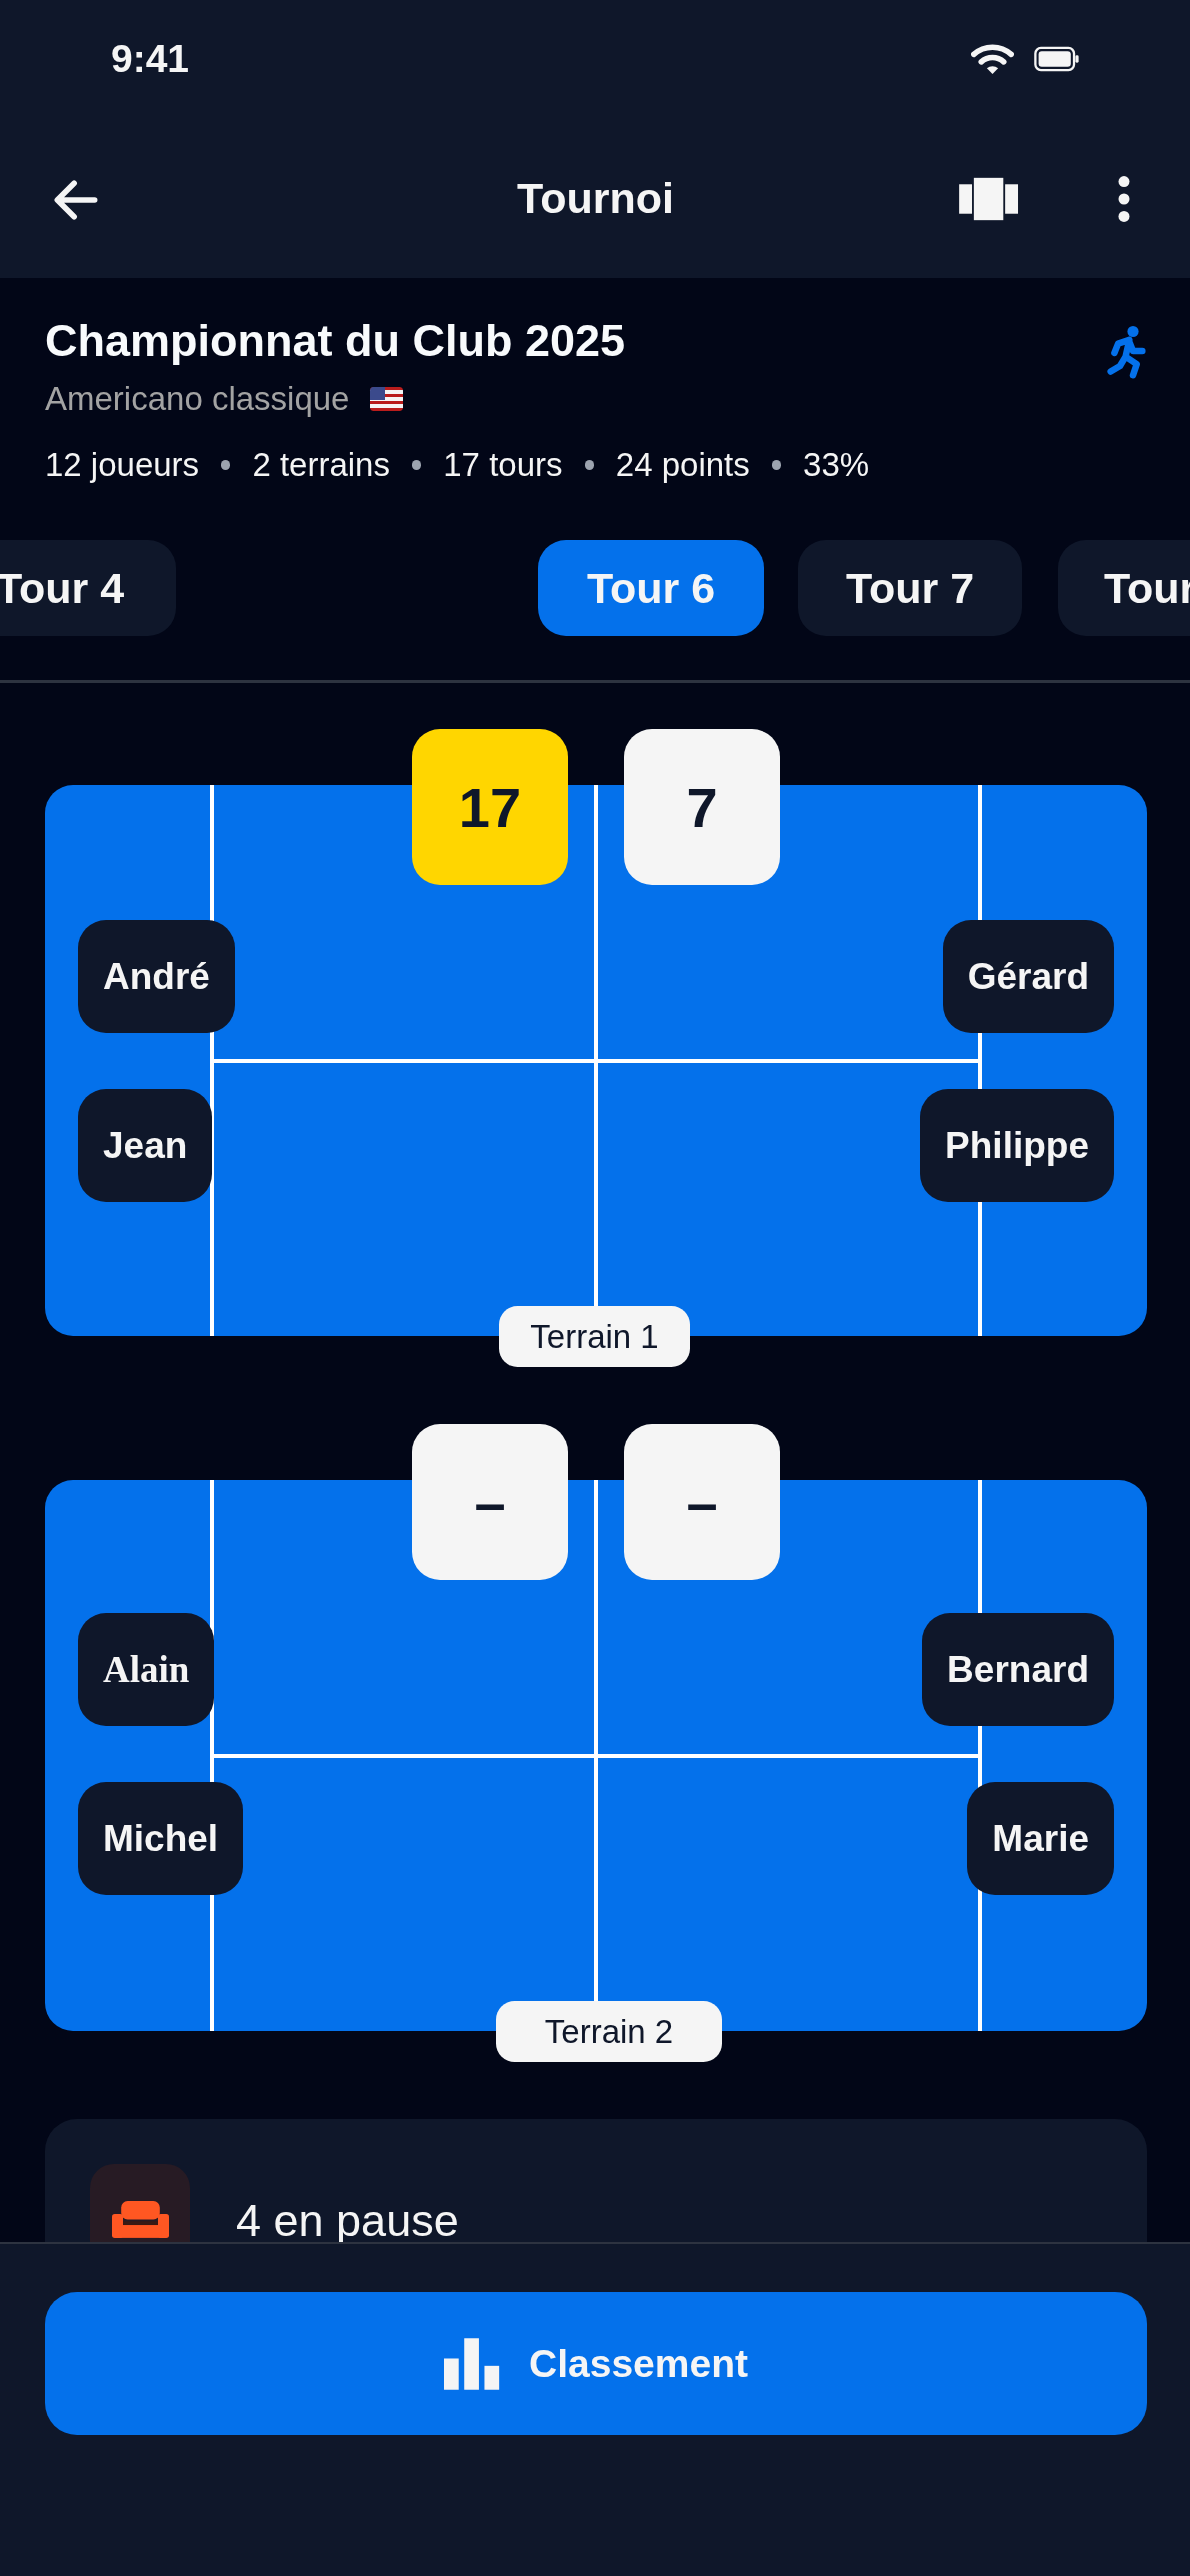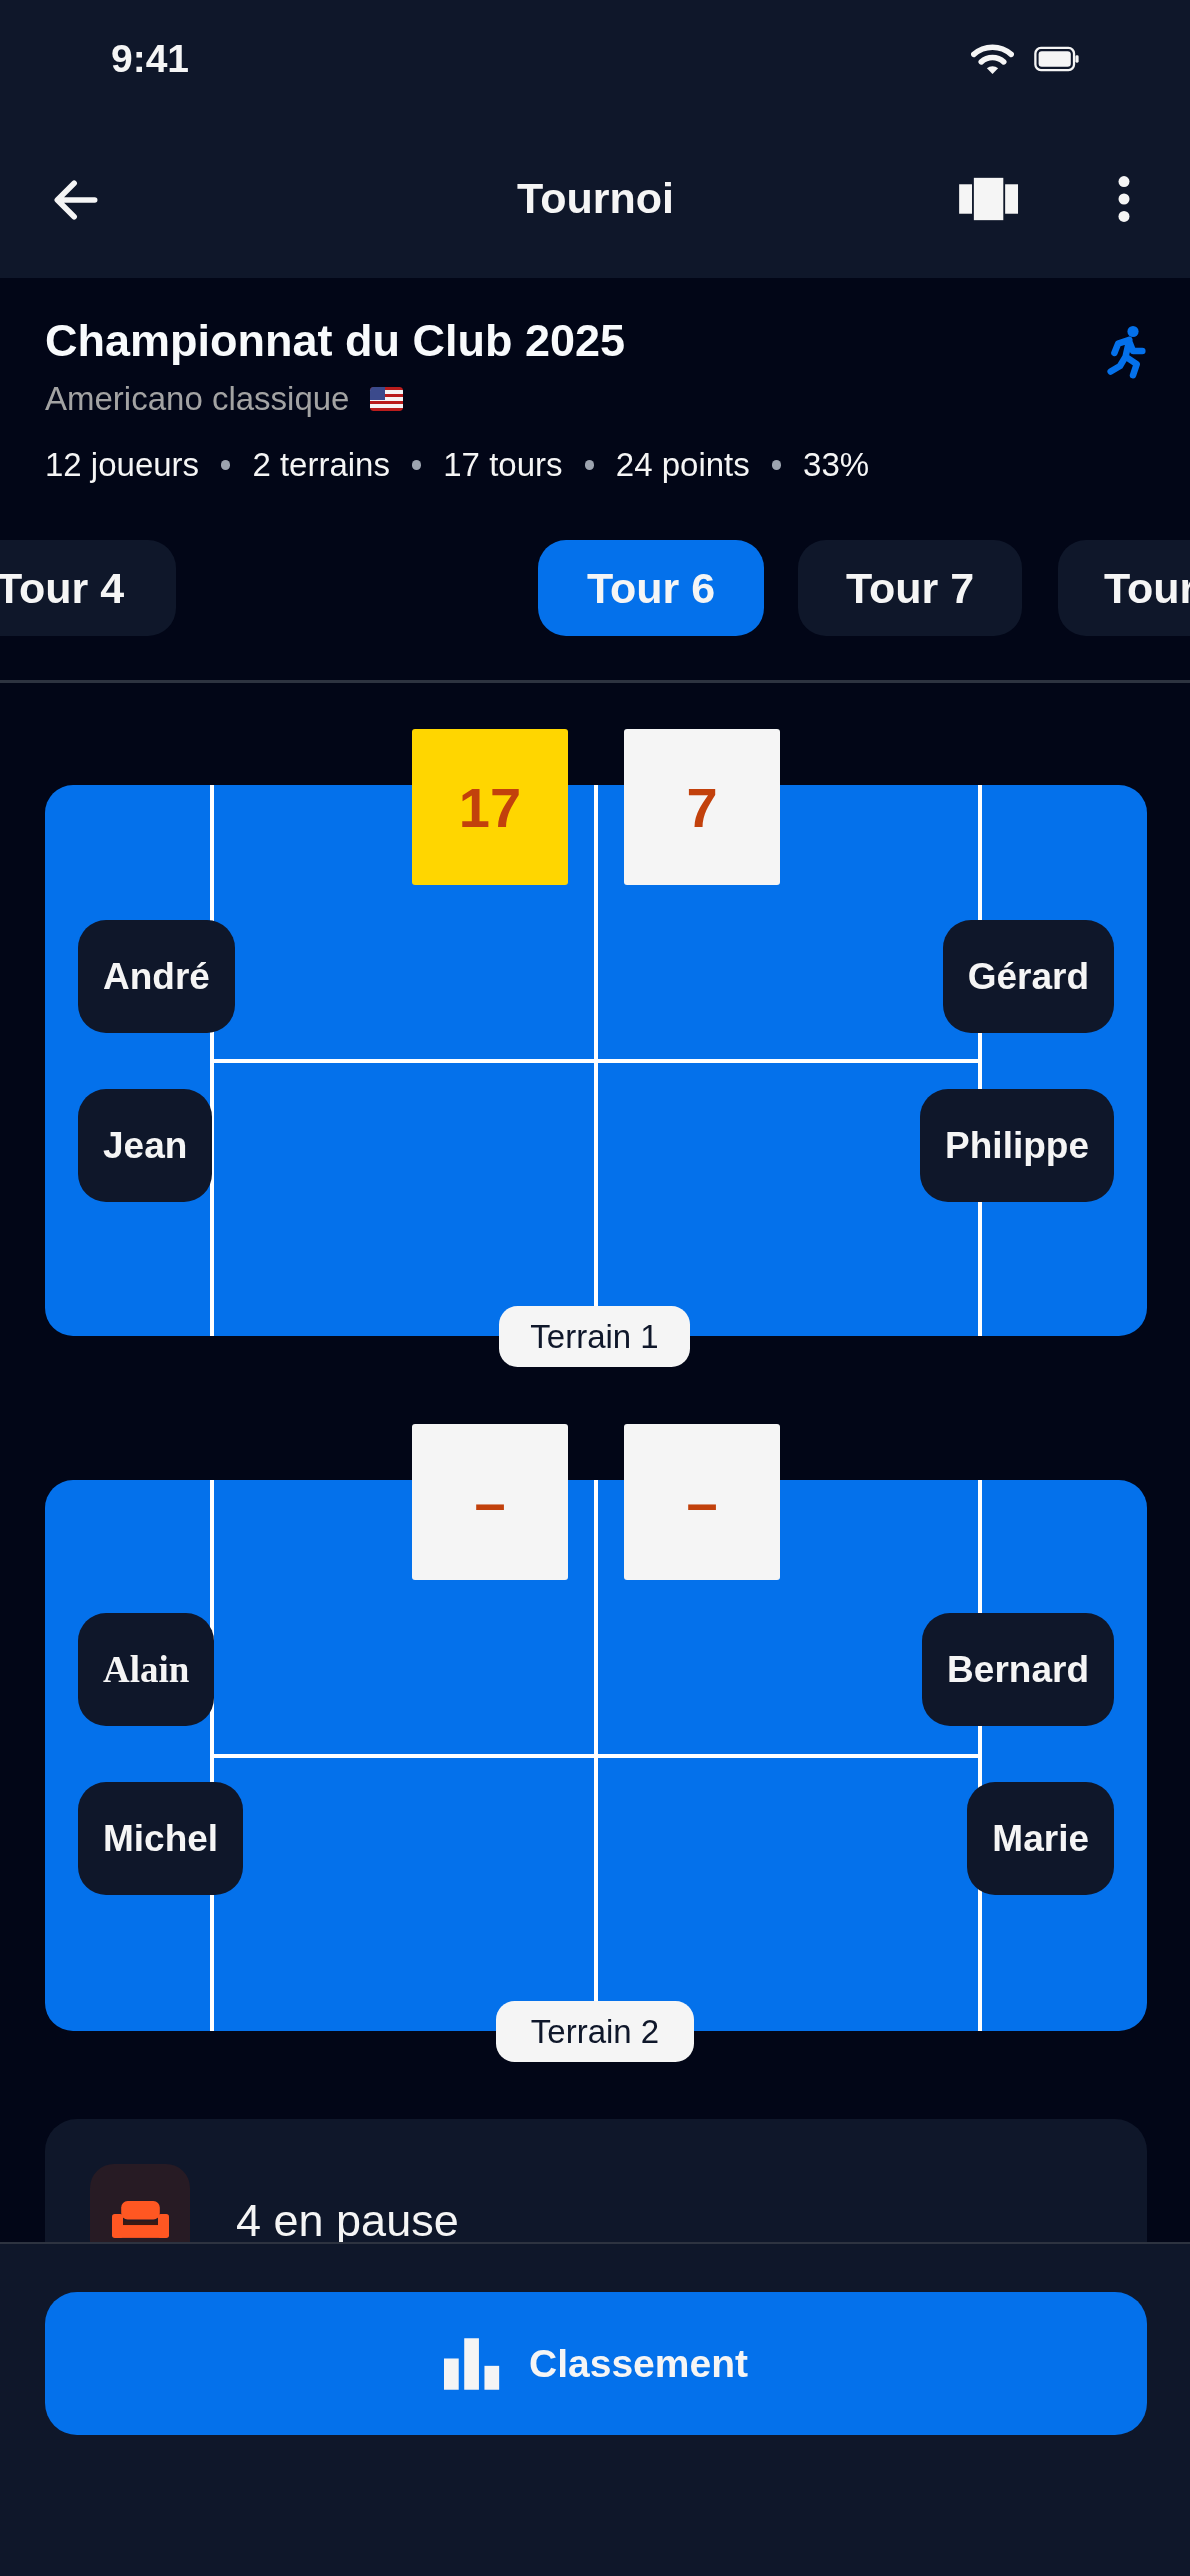--- a/index.html
+++ b/index.html
@@ -45,23 +45,23 @@
   .tab.active { background: #0471eb; }
   .divider { position: absolute; left: 0; top: 680px; width: 1191px; height: 2.8px; background: #2d3340; }
 
   .court-wrap { position: absolute; left: 45px; width: 1102px; }
   .court {
     position: absolute; left: 0; width: 1102px; height: 551px; background: #0471eb; border-radius: 28px; overflow: hidden;
   }
   .line-v { position: absolute; top: 0; bottom: 0; width: 3.7px; background: #ffffff; }
   .line-h { position: absolute; height: 3.7px; background: #ffffff; }
   .score {
-    position: absolute; width: 156px; height: 156px; border-radius: 3px;
+    position: absolute; width: 156px; height: 156px; border-radius: 28px;
     display: flex; align-items: center; justify-content: center;
-    font-size: 56px; font-weight: 700; color: #c2410c; background: #f5f5f5;
+    font-size: 56px; font-weight: 700; color: #0f172a; background: #f5f5f5;
   }
   .score.win { background: #ffd600; }
   .player {
     position: absolute; height: 113px; padding: 0 25px; border-radius: 28px; background: #0f172a;
     display: flex; align-items: center; font-size: 37px; font-weight: 700; color: #f5f5f5;
   }
   .court-label {
     position: absolute; height: 61px; padding: 0 22px; border-radius: 18.5px; background: #f5f5f5;
     color: #0f172a; font-size: 33px; font-weight: 500; display: flex; align-items: center; justify-content: center;
   }
@@ -174,21 +174,21 @@
     <div class="line-v" style="left:549px;"></div>
     <div class="line-v" style="left:933px;"></div>
     <div class="line-h" style="left:165px; width:772px; top:274px;"></div>
   </div>
   <div class="score" style="left:367px; top:0;">–</div>
   <div class="score" style="left:579px; top:0;">–</div>
   <div class="player" style="left:33px; top:189px;font-family:Liberation Serif, serif;">Alain</div>
   <div class="player" style="left:33px; top:358px;">Michel</div>
   <div class="player" style="right:33px; top:189px;">Bernard</div>
   <div class="player" style="right:33px; top:358px;">Marie</div>
-  <div class="court-label" style="left:451px; width:198px; top:577px;">Terrain 2</div>
+  <div class="court-label" style="left:451px; width:226px; top:577px;">Terrain 2</div>
 </div>
 
 <div class="pause-card">
   <div class="pause-icon-box">
     <svg width="57" height="37" viewBox="0 0 62 40">
       <rect x="10" y="0" width="42" height="20" rx="7" fill="#ff5722"></rect>
       <rect x="0" y="14" width="12" height="26" rx="3" fill="#ff5722"></rect>
       <rect x="50" y="14" width="12" height="26" rx="3" fill="#ff5722"></rect>
       <rect x="8" y="26" width="46" height="14" fill="#ff5722"></rect>
       <rect x="12" y="22" width="38" height="4" fill="#3a1a14"></rect>

